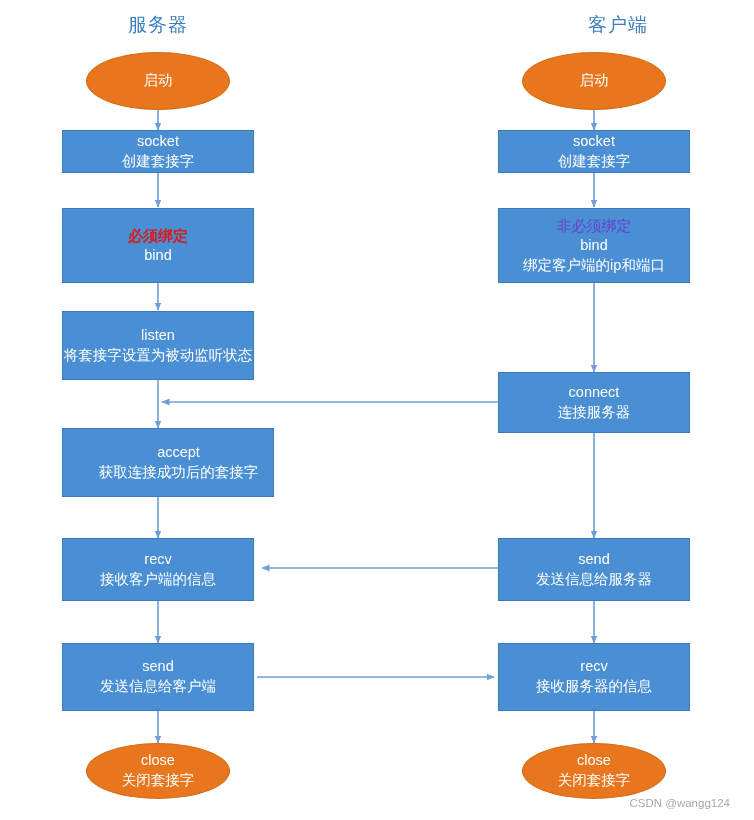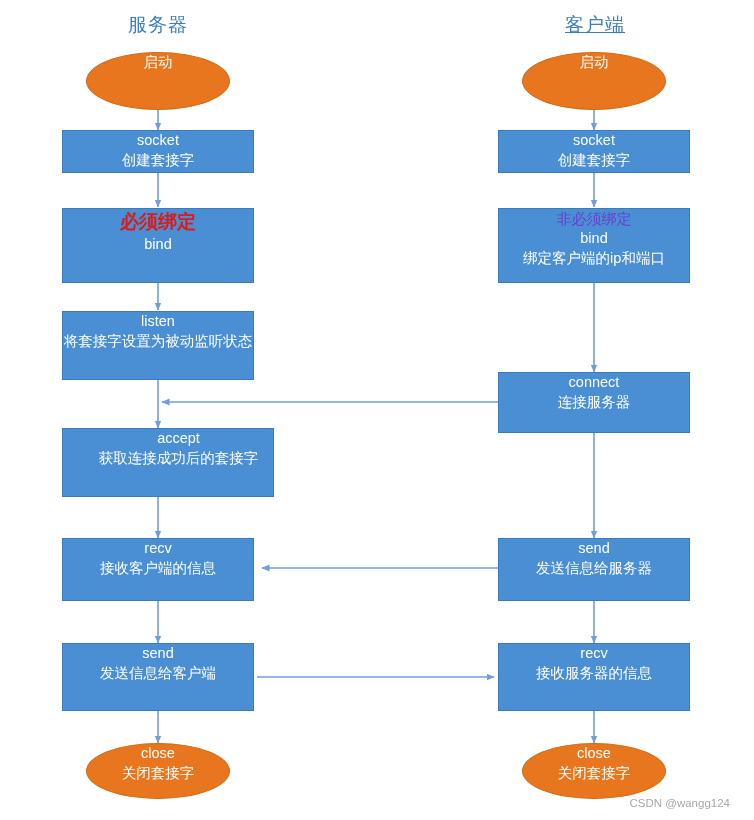--- a/index.html
+++ b/index.html
@@ -27,40 +27,41 @@
     text-align: center;
     width: 240px;
     letter-spacing: 1px;
   }
   .node {
     position: absolute;
     box-sizing: border-box;
     display: flex;
     flex-direction: column;
     align-items: center;
+    justify-content: center;
     color: #ffffff;
     text-align: center;
     line-height: 1.35;
     font-size: 14.5px;
   }
   .node.rect {
     background: #4a8fd4;
     border: 1px solid #3a7bbd;
   }
   .node.ellipse {
     background: #e8761e;
     border: 1px solid #d46b12;
     border-radius: 50%;
   }
   .node .l1 { display: block; }
   .node .l2 { display: block; }
   .node .hdr-red {
     color: #d81c1c;
     font-weight: bold;
-    font-size: 19px;
+    font-size: 15px;
   }
   .node .hdr-purple {
     color: #6a3fd0;
     font-size: 15px;
   }
   .footer {
     position: absolute;
     left: 0;
     bottom: 4px;
     width: 754px;
@@ -88,21 +89,21 @@
     height: 820px;
     pointer-events: none;
   }
 </style>
 </head>
 <body>
 
 <div id="diagram">
 
   <div class="col-title" style="left:38px; top:12px;">服务器</div>
-  <div class="col-title" style="left:475px; top:12px;text-decoration:underline;">客户端</div>
+  <div class="col-title" style="left:498px; top:12px;">客户端</div>
 
   <svg class="arrows" viewBox="0 0 754 820">
     <defs>
       <marker id="ah" markerWidth="9" markerHeight="9" refX="7.5" refY="4" orient="auto" markerUnits="userSpaceOnUse">
         <path d="M0,0.6 L8,4 L0,7.4 z" fill="#6f9ed8"></path>
       </marker>
     </defs>
     <g stroke="#6f9ed8" stroke-width="1.6" fill="none" marker-end="url(#ah)">
 
       <path d="M158,109 L158,130"></path>

